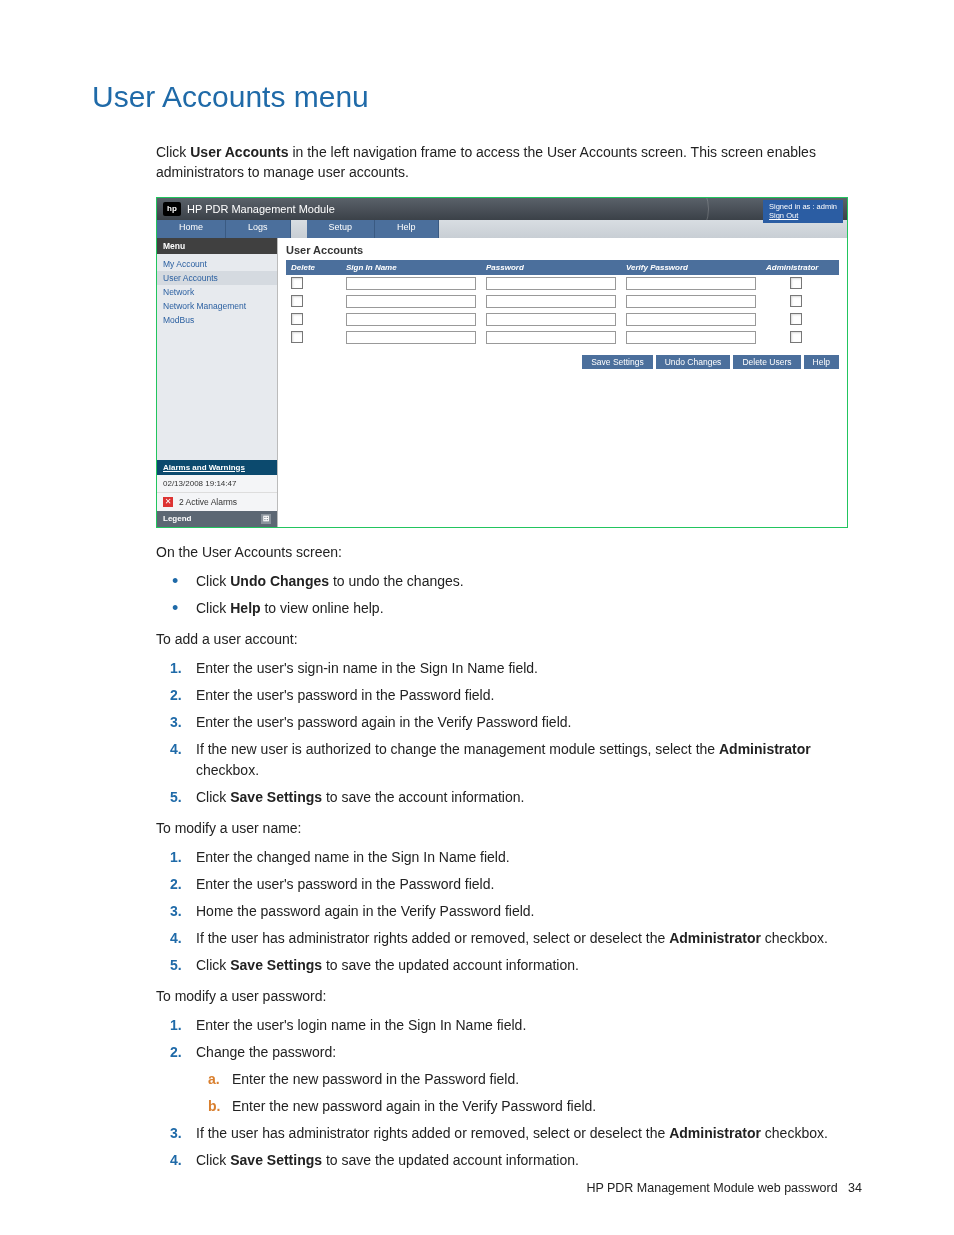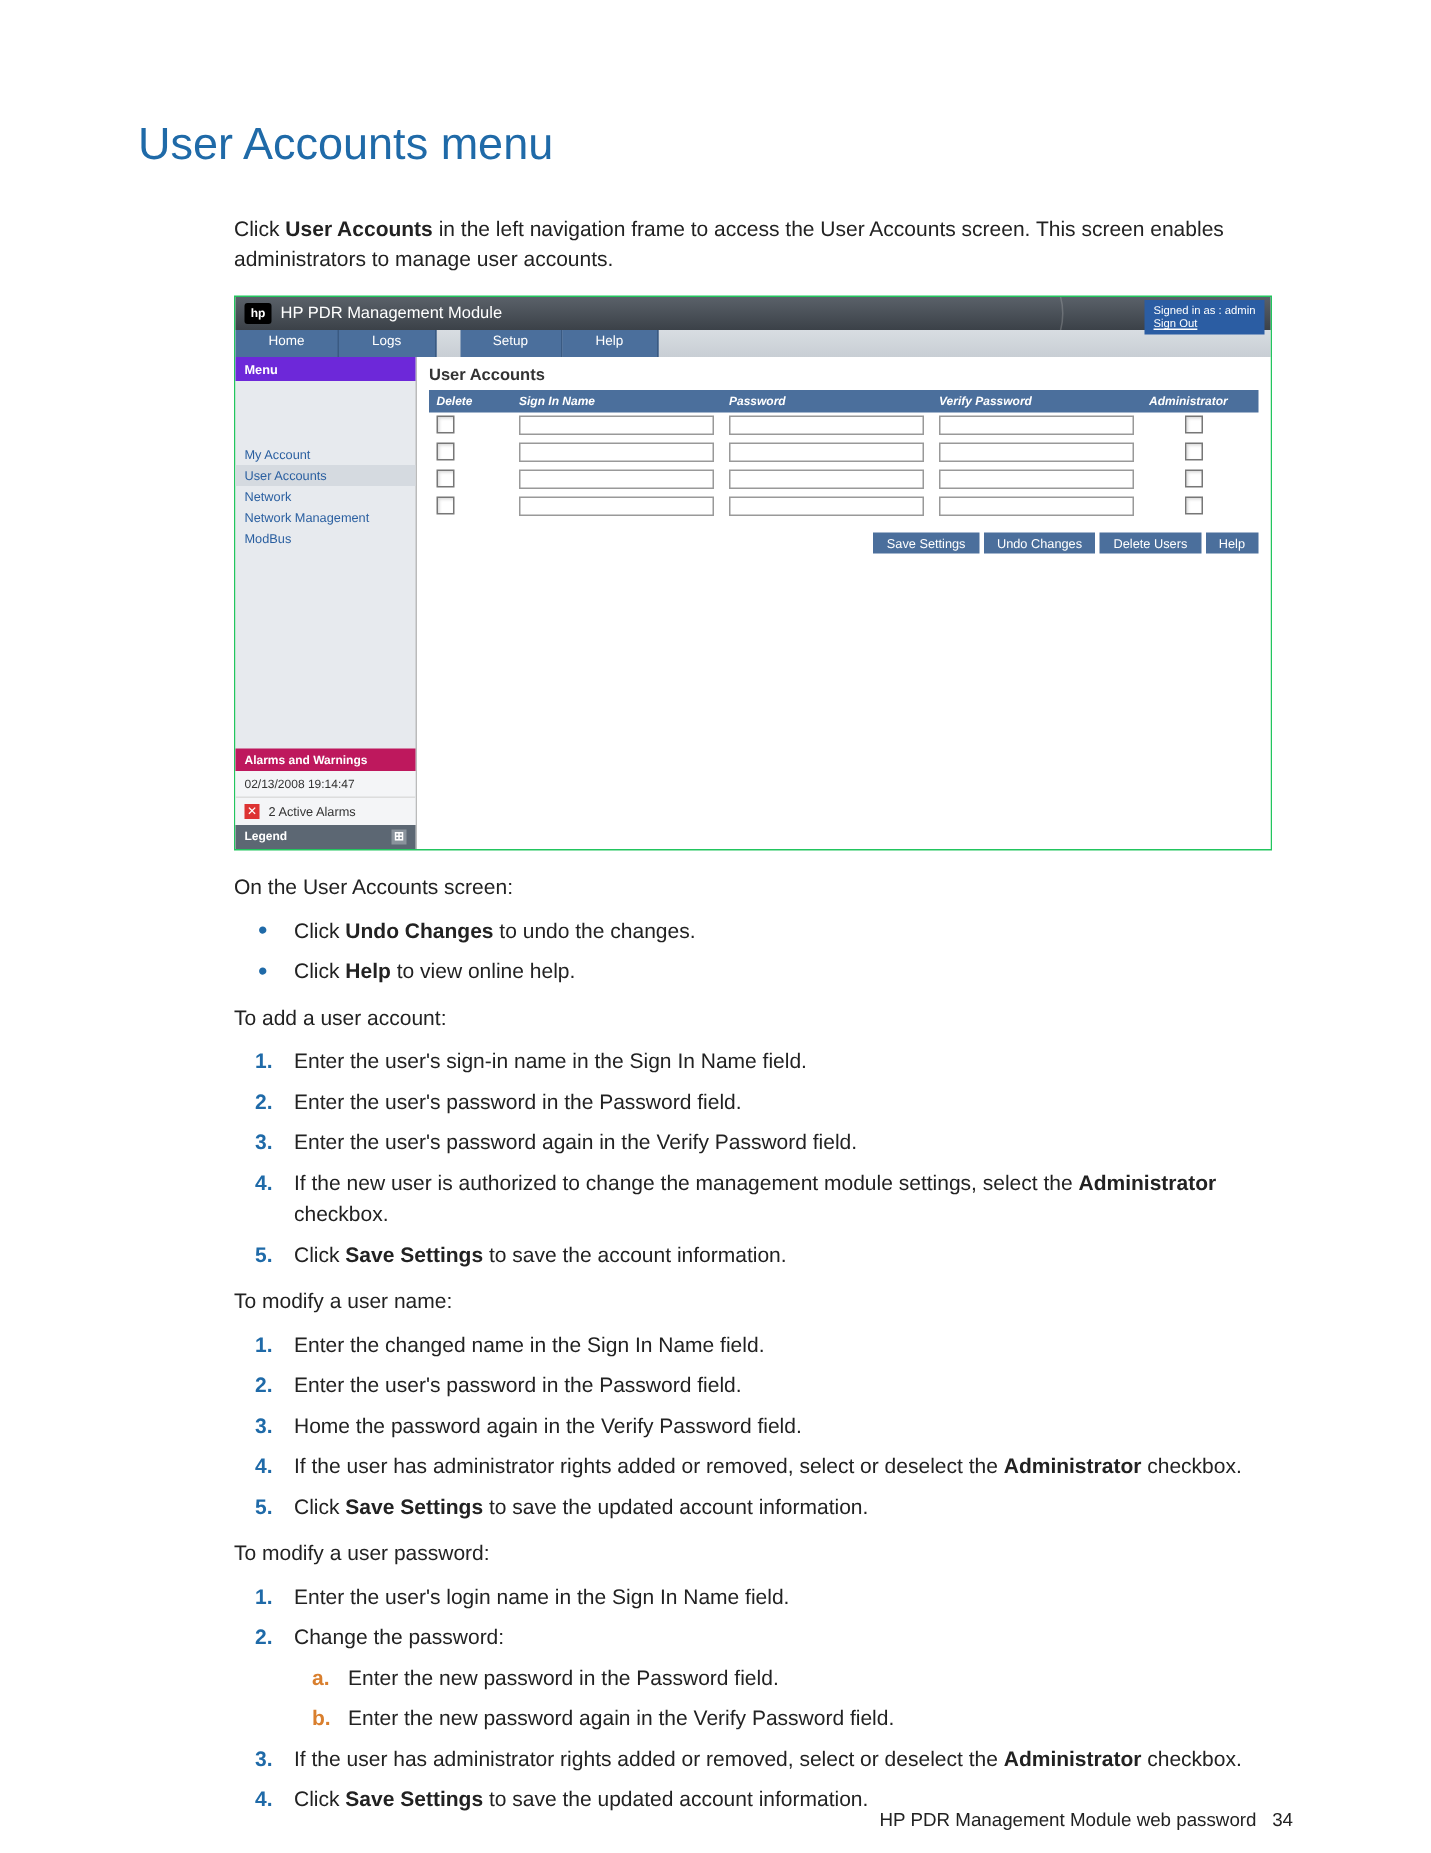--- a/index.html
+++ b/index.html
@@ -115,45 +115,45 @@
     align-items: stretch;
   }
   .sidebar {
     width: 120px;
     background: #e7eaee;
     border-right: 1px solid #bbb;
     display: flex;
     flex-direction: column;
   }
   .section-hdr {
-    background: #6d28d9;
+    background: #404040;
     color: #fff;
     font-size: 8.5px;
     font-weight: bold;
     padding: 3px 6px;
   }
   .menu-list {
     padding: 3px 0;
     flex: 0 0 auto;
-    margin-top: 39px;
   }
   .menu-item {
     font-size: 8.5px;
     color: #2a5fa0;
     padding: 2px 6px;
     cursor: pointer;
   }
   .menu-item.active { color: #2a5fa0; font-weight: normal; background: #d5dae0; }
   .sidebar-spacer { flex: 1; min-height: 130px; }
   .alarms-hdr {
-    background: #be185d;
+    background: #0c4a6e;
     color: #fff;
     font-size: 8px;
     font-weight: bold;
     padding: 3px 6px;
+    text-decoration: underline;
   }
   .timestamp {
     font-size: 8px;
     padding: 4px 6px;
     color: #333;
     background: #f4f5f7;
   }
   .alarm-row {
     display: flex;
     align-items: center;

